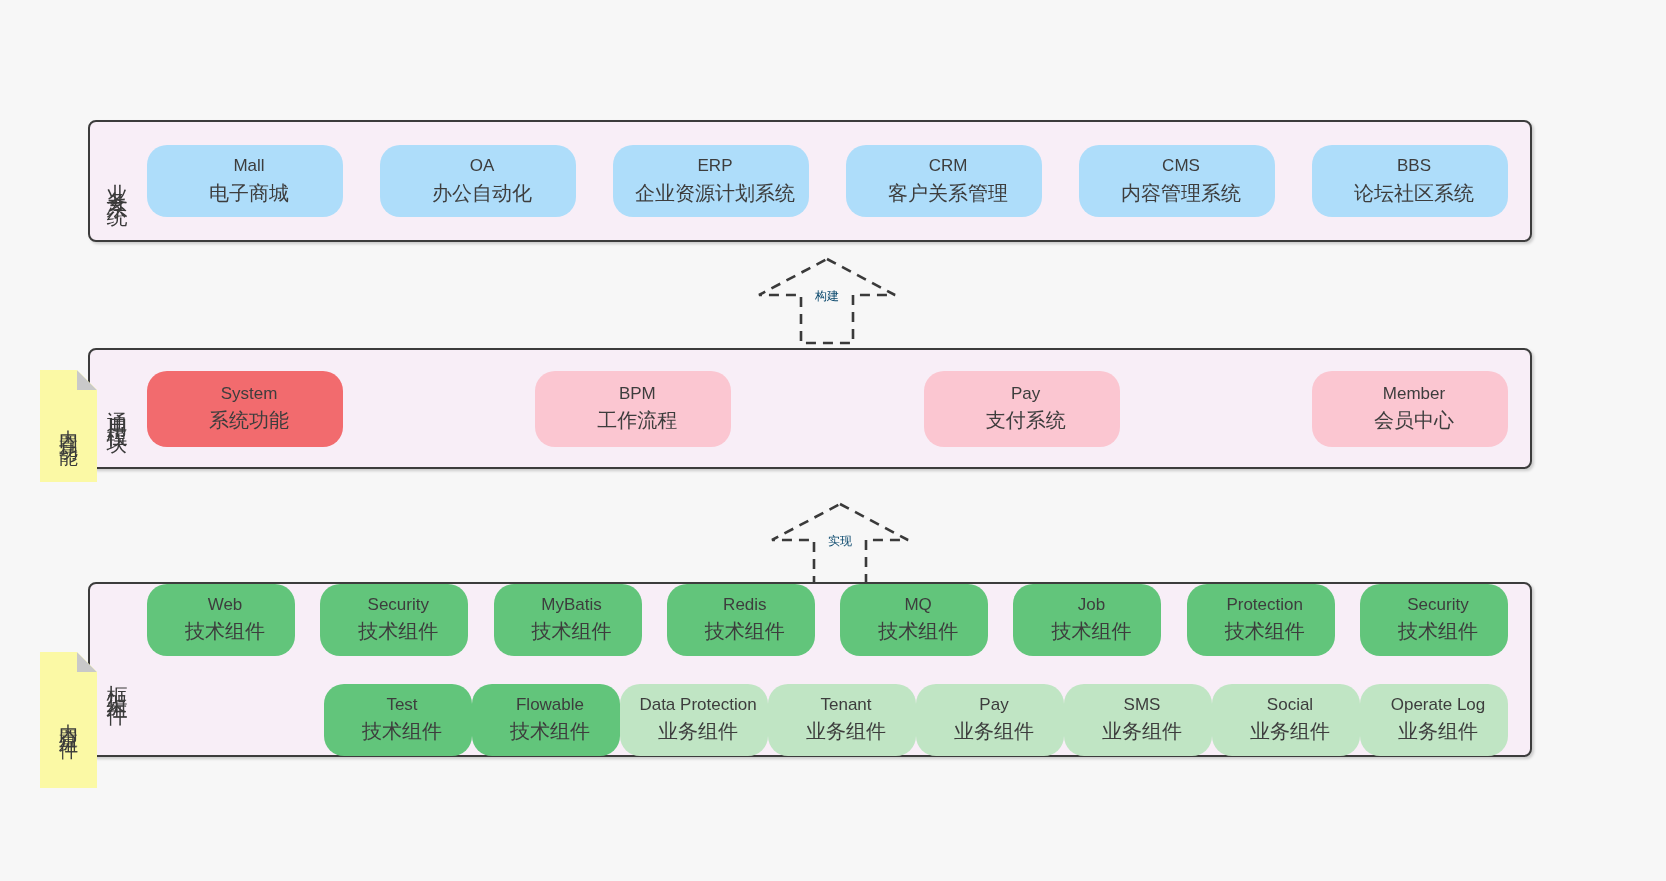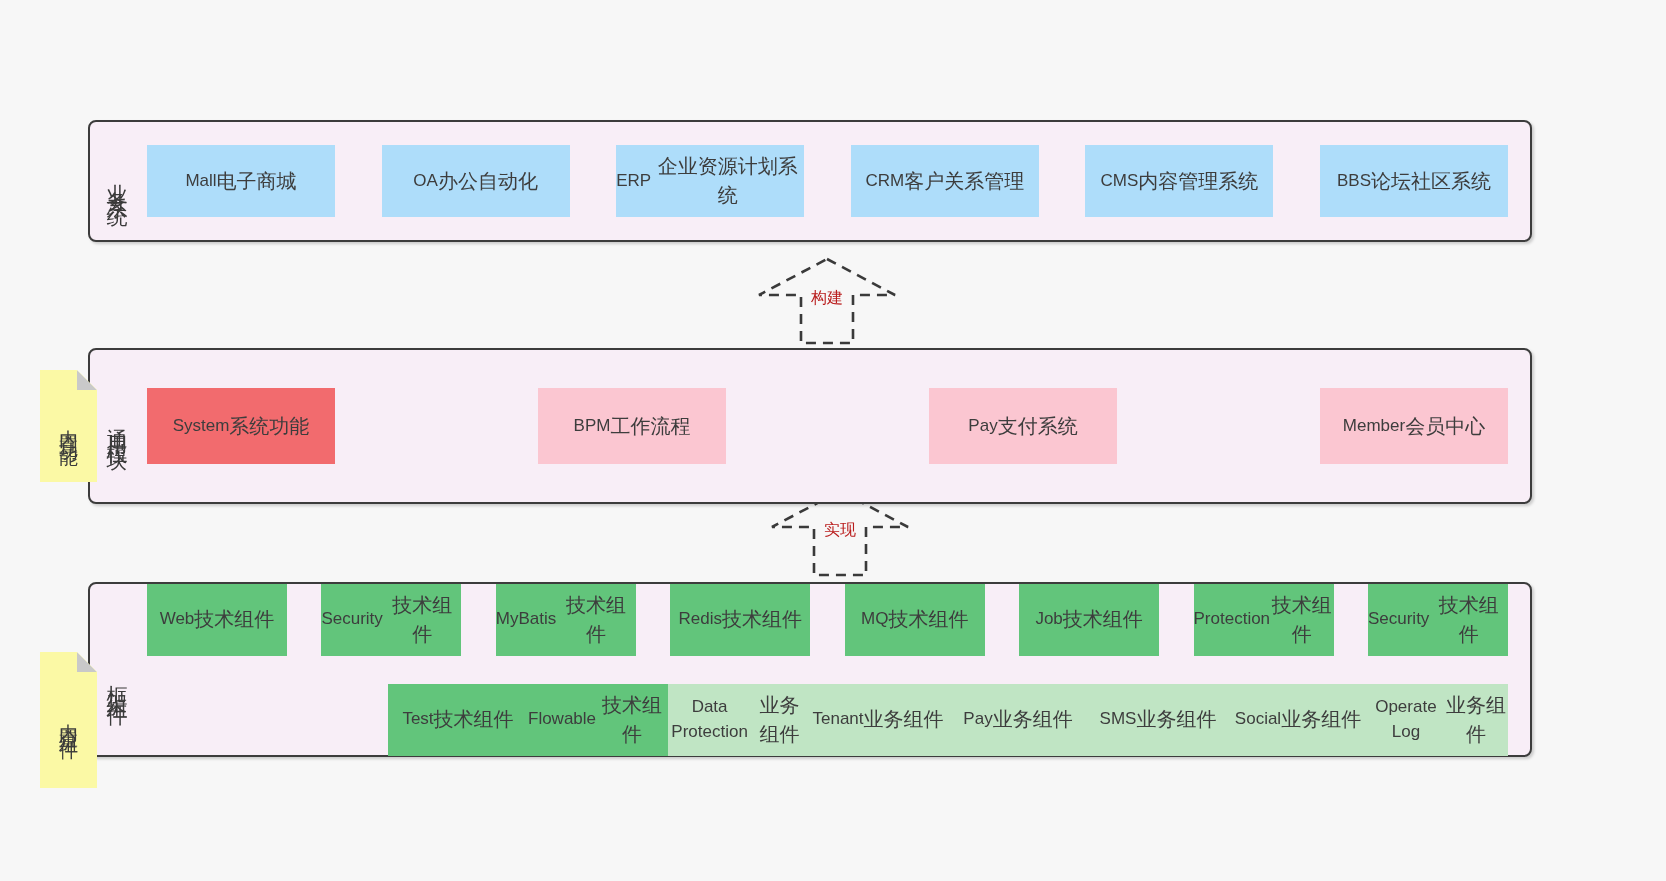--- a/index.html
+++ b/index.html
@@ -14,41 +14,41 @@
   .layer {
     position:absolute; left:88px; width:1444px;
     background:#f8eef7;
     border:2px solid #3c3c3c; border-radius:8px;
     box-shadow:2px 2px 3px rgba(0,0,0,0.18);
     box-sizing:border-box;
     display:flex; flex-direction:column; justify-content:center;
     z-index:1;
   }
   #layer-business   { top:120px; height:122px; }
-  #layer-modules    { top:348px; height:156px; }
+  #layer-modules    { top:348px; height:121px; }
   #layer-components { top:582px; height:175px; }
 
   .vlabel {
     position:absolute; left:13px; top:50%; transform:translateY(-50%);
     writing-mode:vertical-rl; text-orientation:upright;
     font-size:21px; letter-spacing:7px; color:#3a3a3a; user-select:none;
   }
   .vlabel-low { top:calc(50% + 12px); }
 
   .boxrow {
     display:flex; justify-content:space-between;
     padding:0 22px 0 57px;
   }
   .boxrow + .boxrow { margin-top:28px;justify-content:flex-end; }
 
   
   .box {
-    border-radius:0;
-    display:flex; flex-direction:row; justify-content:center; align-items:center;
-    text-align:center; line-height:1.45;
+    border-radius:20px;
+    display:flex; flex-direction:column; justify-content:center; align-items:center;
+    text-align:center; line-height:1.45;padding-left:8px;
   }
   .box .bn { font-size:17px; }
   .box .bd { font-size:20px; }
   .w188 { width:188px; height:72px; }
   .h76  { height:76px; }
   .w140 { width:140px; height:72px; }
   .c-blue       { background:#aeddfa; }
   .c-red        { background:#f26b6e; }
   .c-pink       { background:#fbc6d1;align-items:center; }
   .c-green      { background:#62c57b; }
@@ -69,25 +69,25 @@
   }
   .fold {
     position:absolute; top:0; right:0; width:20px; height:20px;
     background:#c9c9c9;
     clip-path:polygon(0 0, 100% 100%, 0 100%);
   }
 
   
   .arrow { position:absolute; width:140px; height:88px; z-index:0; }
   #arrow-build     { left:757px; top:257px; }
-  #arrow-implement { left:770px; top:489px; }
+  #arrow-implement { left:770px; top:502px; }
   .arrow svg { display:block; }
   .alabel {
     position:absolute; left:50%; top:30px; transform:translateX(-50%);
-    background:#f7f7f7; padding:1px 3px; font-size:16px; color:#b91c1c;
+    background:#f7f7f7; padding:1px 3px; font-size:12px; color:#0c4a6e;
     white-space:nowrap;
   }
 </style>
 </head>
 <body>
 
 <div class="canvas">
 
   <section class="layer" id="layer-business">
     <div class="vlabel">业务系统</div>

